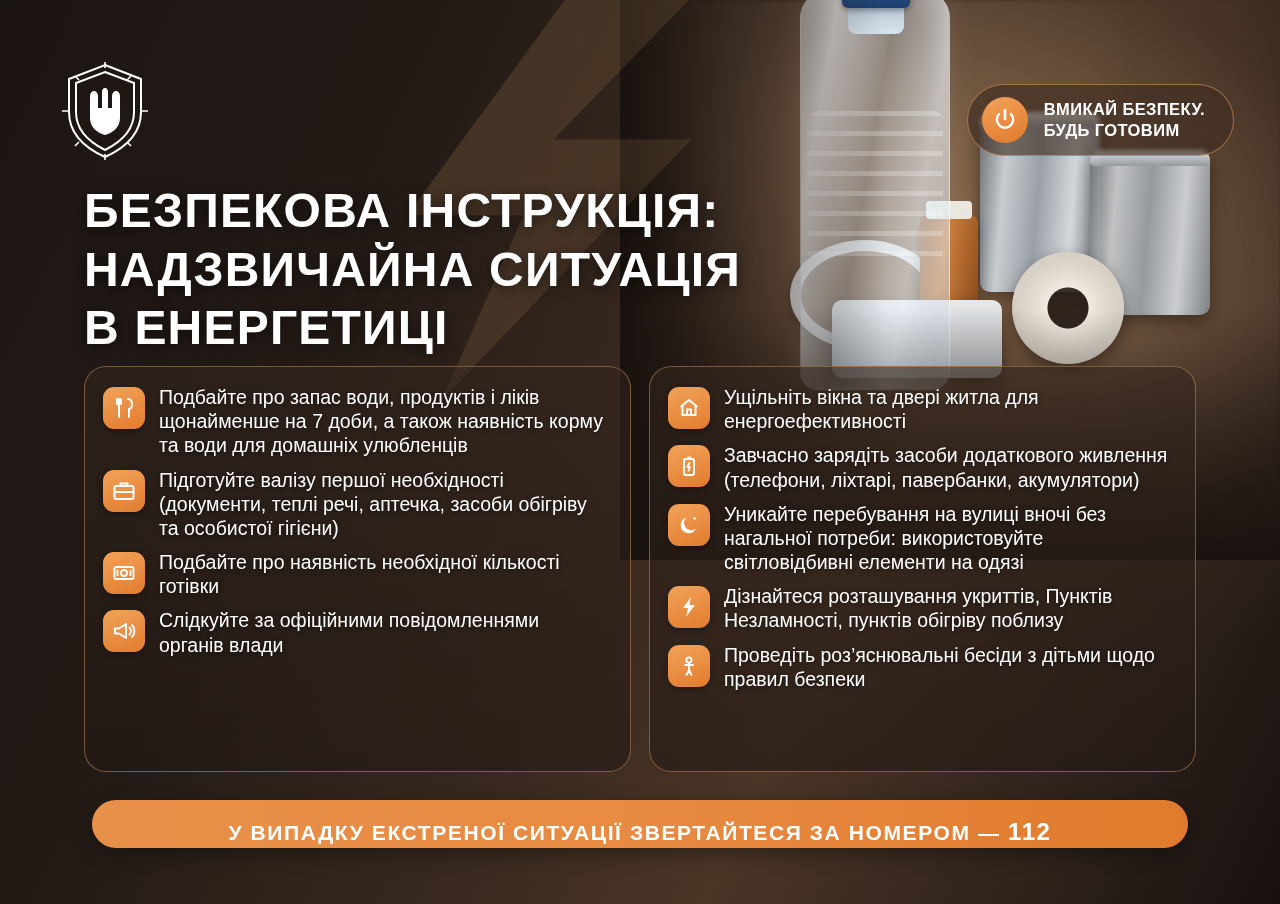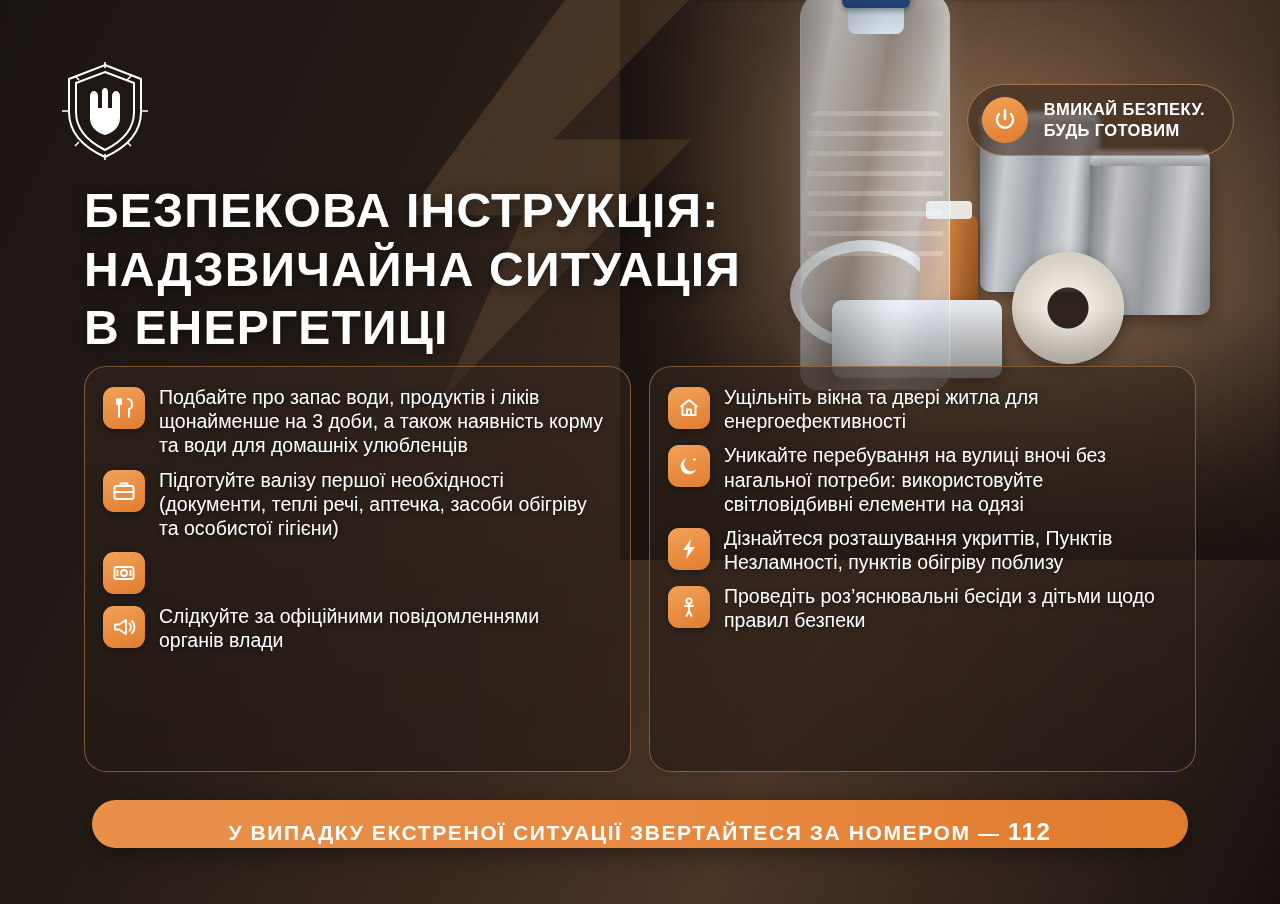--- a/index.html
+++ b/index.html
@@ -277,21 +277,21 @@
 
     <div class="card">
 
       <div class="item">
         <span class="item-icon">
           <svg viewBox="0 0 24 24" aria-hidden="true" fill="none" stroke="#fff" stroke-width="2" stroke-linecap="round">
             <path d="M7 3 v8 M5 3 v5 M9 3 v5 M7 11 v10"></path>
             <path d="M16 3 c3 0 4 3 4 6 s-2 4-3 4 v8"></path>
           </svg>
         </span>
-        <span class="item-text">Подбайте про запас води, продуктів і ліків щонайменше на 3 доби, а також наявність корму та води для домашніх улюбленців</span>
+        <span class="item-text">Подбайте про запас води, продуктів і ліків щонайменше на 7 доби, а також наявність корму та води для домашніх улюбленців</span>
       </div>
 
       <div class="item">
         <span class="item-icon">
           <svg viewBox="0 0 24 24" aria-hidden="true" fill="none" stroke="#fff" stroke-width="2" stroke-linejoin="round">
             <rect x="2.5" y="7" width="19" height="13" rx="2"></rect>
             <path d="M8.5 7 V4.5 h7 V7"></path>
             <path d="M2.5 13 h19"></path>
           </svg>
         </span>
@@ -300,20 +300,21 @@
 
 
       <div class="item">
         <span class="item-icon">
           <svg viewBox="0 0 24 24" aria-hidden="true" fill="none" stroke="#fff" stroke-width="1.9">
             <rect x="2.5" y="6" width="19" height="12" rx="2"></rect>
             <circle cx="12" cy="12" r="3"></circle>
             <path d="M5.5 9 v6 M18.5 9 v6"></path>
           </svg>
         </span>
+        <span class="item-text">Подбайте про наявність необхідної кількості готівки</span>
       </div>
 
       <div class="item">
         <span class="item-icon">
           <svg viewBox="0 0 24 24" aria-hidden="true" fill="none" stroke="#fff" stroke-width="1.9" stroke-linejoin="round">
             <path d="M3 9.5 h4 l7-4.5 v14 l-7-4.5 H3 z"></path>
             <path d="M17.5 8.5 a5 5 0 0 1 0 7" stroke-linecap="round"></path>
             <path d="M20 6 a8.5 8.5 0 0 1 0 12" stroke-linecap="round"></path>
           </svg>
         </span>
@@ -328,20 +329,30 @@
         <span class="item-icon">
           <svg viewBox="0 0 24 24" aria-hidden="true" fill="none" stroke="#fff" stroke-width="2" stroke-linejoin="round">
             <path d="M3.5 11 L12 4 l8.5 7"></path>
             <path d="M5.5 10 v9 h13 v-9"></path>
             <rect x="10" y="13.5" width="4" height="5.5"></rect>
           </svg>
         </span>
         <span class="item-text">Ущільніть вікна та двері житла для енергоефективності</span>
       </div>
 
+      <div class="item">
+        <span class="item-icon">
+          <svg viewBox="0 0 24 24" aria-hidden="true" fill="none" stroke="#fff" stroke-width="1.9" stroke-linejoin="round">
+            <rect x="7" y="5" width="10" height="16" rx="2"></rect>
+            <path d="M10 3.5 h4"></path>
+            <path d="M12.6 9 l-2.4 4 h2.6 l-1.2 3.6" stroke-linecap="round"></path>
+          </svg>
+        </span>
+        <span class="item-text">Завчасно зарядіть засоби додаткового живлення (телефони, ліхтарі, павербанки, акумулятори)</span>
+      </div>
 
       <div class="item">
         <span class="item-icon">
           <svg viewBox="0 0 24 24" aria-hidden="true" fill="none" stroke="#fff" stroke-width="1.9">
             <path d="M19 15.5 A8 8 0 1 1 9.5 4.6 A6.6 6.6 0 0 0 19 15.5 z" fill="#fff" stroke="none"></path>
             <circle cx="17.5" cy="5.5" r="1.2" fill="#fff" stroke="none"></circle>
           </svg>
         </span>
         <span class="item-text">Уникайте перебування на вулиці вночі без нагальної потреби: використовуйте світловідбивні елементи на одязі</span>
       </div>

